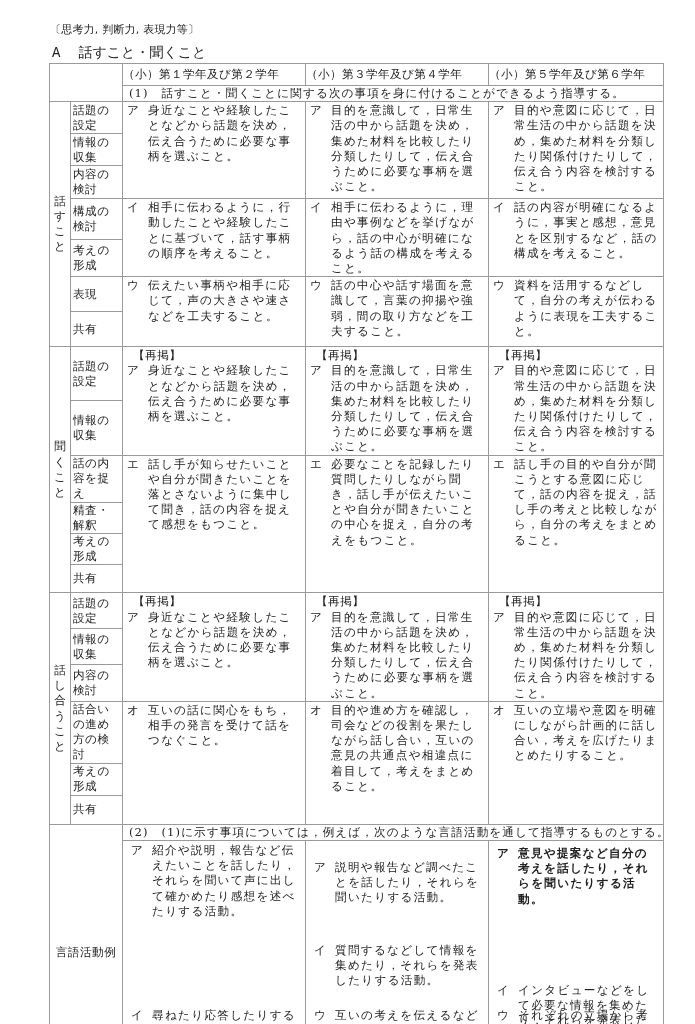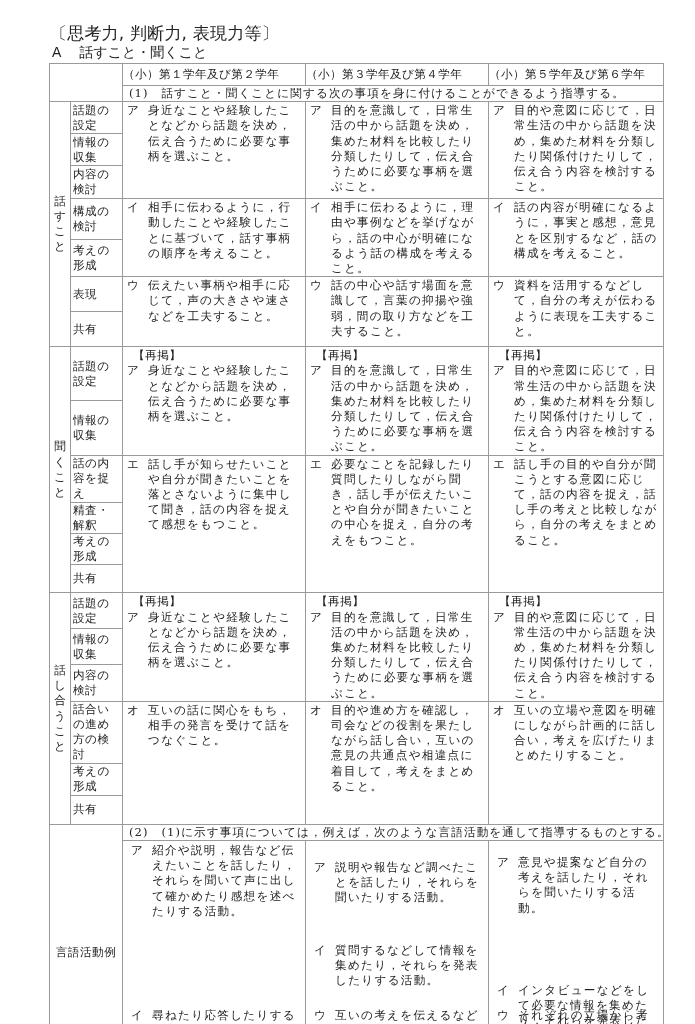--- a/index.html
+++ b/index.html
@@ -1,20 +1,20 @@
 <!DOCTYPE html>
 <html><head>
 <meta charset="utf-8">
 <style>
   html, body { margin:0; padding:0; background:#ffffff; }
   body { width:695px; height:1024px; position:relative; overflow:hidden;
          font-family:"DejaVu Serif","Liberation Serif",serif; color:#222; }
   .heading1 { position:absolute; left:50px; top:22px; font-family:"DejaVu Sans","Liberation Sans",sans-serif;
-              font-size:17px; letter-spacing:0.2px; color:#222; }
-  .heading2 { position:absolute; left:52px; top:44px; font-family:Liberation Sans, sans-serif;
+              font-size:11px; letter-spacing:0.2px; color:#222; }
+  .heading2 { position:absolute; left:52px; top:44px; font-family:Liberation Mono, monospace;
               font-size:14px; color:#222; }
   .heading2 .gap { display:inline-block; width:18px; }
   table.grid { position:absolute; left:49px; top:63px; width:614px; border-collapse:collapse; table-layout:fixed; }
   table.grid td { border:1px solid #9a9a9a; padding:0; vertical-align:top; font-size:11.6px; line-height:15.2px; }
   .grade-hdr { text-align:left; height:21px; vertical-align:middle !important; font-size:12px; letter-spacing:0.4px; }
   .note { padding-left:6px !important; height:12px; font-size:11.6px; line-height:12px; letter-spacing:1.1px; white-space:nowrap; overflow:visible; }
   .group { text-align:center; vertical-align:middle !important; font-size:12px; line-height:13px; }
   .group .vert { display:inline-block; width:14px; word-break:break-all; }
   .sub { padding:0 2px !important; font-size:11.8px; line-height:14.5px; vertical-align:middle !important; letter-spacing:0.5px;margin-left:36px; }
   .item { padding:1px 3px 0 4px !important; letter-spacing:1.3px; }
@@ -203,21 +203,21 @@
             <span class="hang"><span class="mk">ア</span><span>説明や報告など調べたことを話したり，それらを聞いたりする活動。</span></span>
           </div>
       <div class="act-block item" style="top:101px;">
             <span class="hang"><span class="mk">イ</span><span>質問するなどして情報を集めたり，それらを発表したりする活動。</span></span>
           </div>
       <div class="act-block item" style="top:166px;">
             <span class="hang"><span class="mk">ウ</span><span>互いの考えを伝えるなどして，グループや学級全体で話し合う活動。</span></span>
           </div>
     </td>
     <td class="act-cell">
-      <div class="act-block item" style="top:13px;">
+      <div class="act-block item" style="top:4px;font-weight:bold;">
             <span class="hang"><span class="mk">ア</span><span>意見や提案など自分の考えを話したり，それらを聞いたりする活動。</span></span>
           </div>
       <div class="act-block item" style="top:101px;margin-top:40px;">
             <span class="hang"><span class="mk">イ</span><span>インタビューなどをして必要な情報を集めたり，それらを発表したりする活動。</span></span>
           </div>
       <div class="act-block item" style="top:166px;">
             <span class="hang"><span class="mk">ウ</span><span>それぞれの立場から考えを伝えるなどして話し合う活動。</span></span>
           </div>
     </td>
   </tr>

